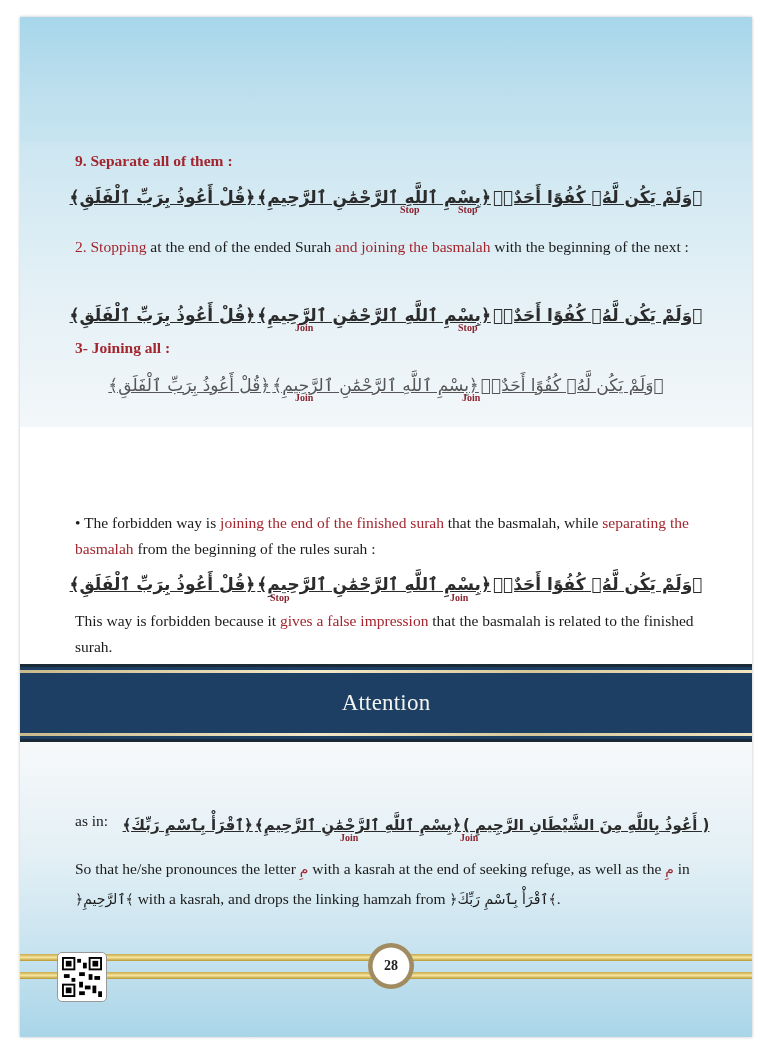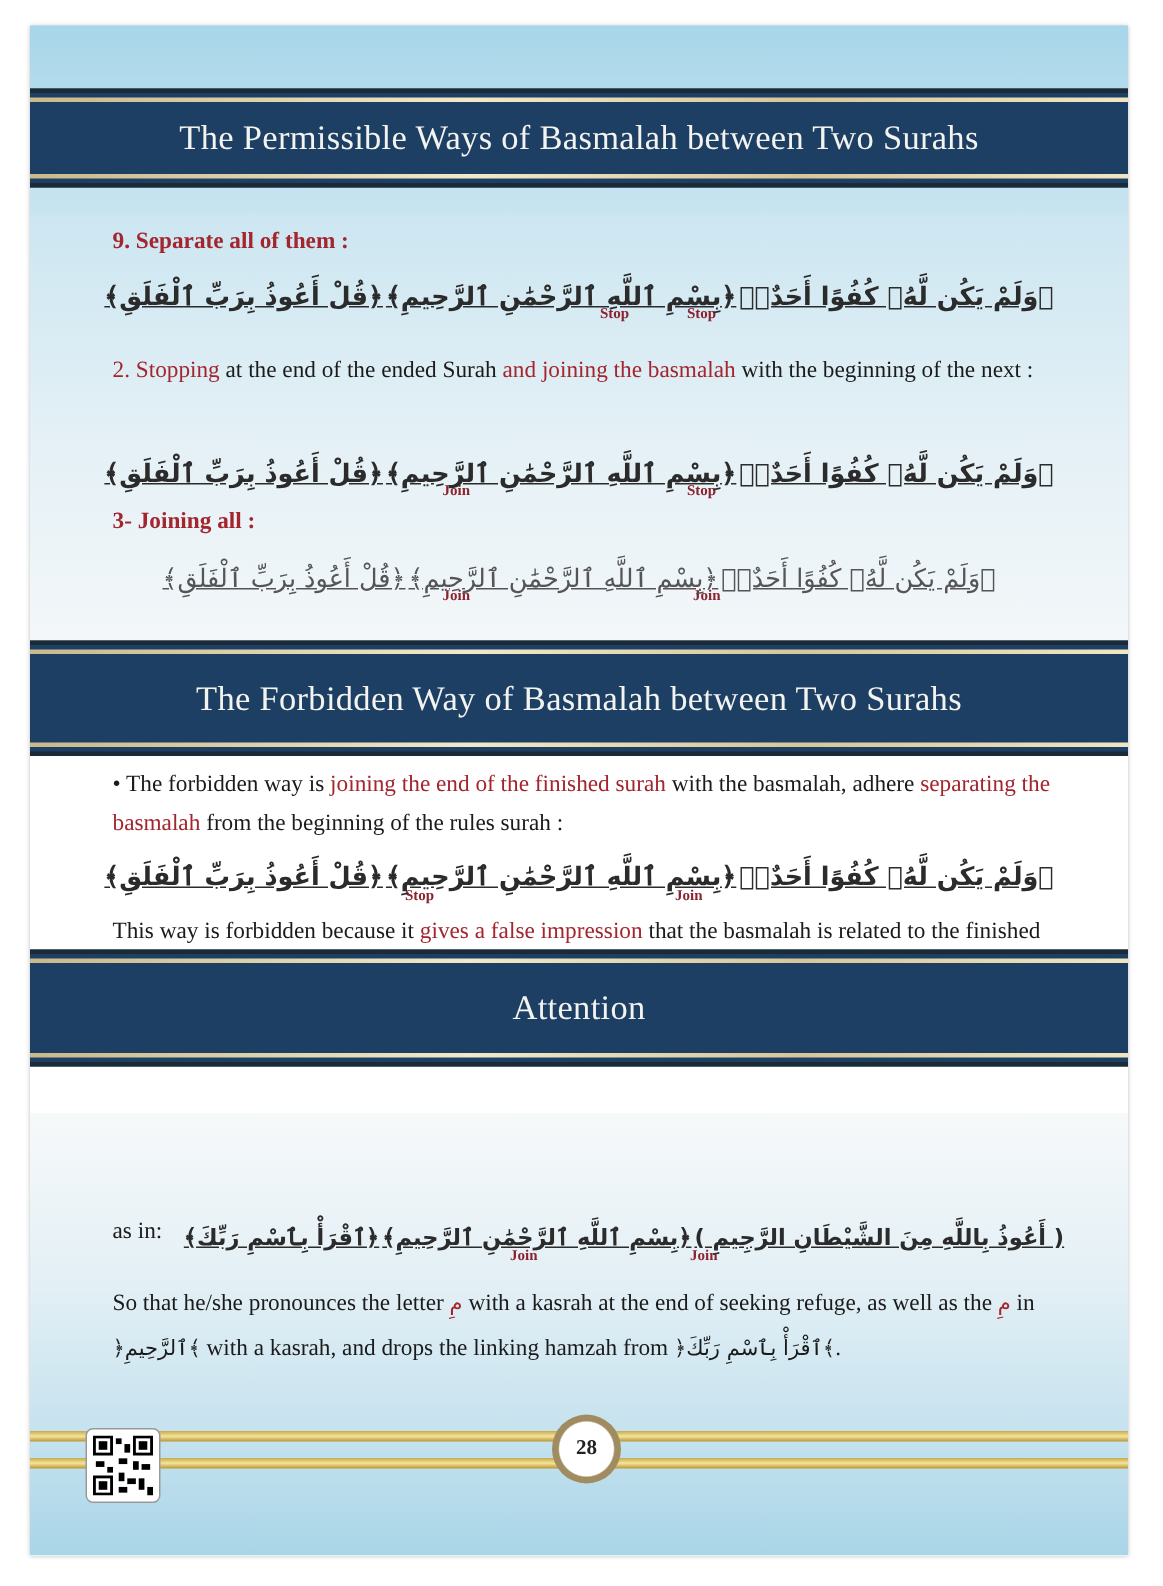--- a/index.html
+++ b/index.html
@@ -61,23 +61,20 @@
     border: 1px solid #999; border-radius: 5px; box-sizing: border-box; padding: 4px;
   }
   .qr svg { width: 100%; height: 100%; }
   .inline-ar { font-family: "DejaVu Sans", sans-serif; font-size: 14px; }
 </style>
 </head>
 <body>
 
 <div class="page">
 
-  <div class="band" style="top:42px;height:66px;">
-    <span class="band-title">The Permissible Ways of Basmalah between Two Surahs</span>
-  </div>
 
   <div class="sec sec1">
     <div class="heading" style="top:10px;">9. Separate all of them :</div>
     <span class="marker" style="left:380px;top:34px;">Stop</span>
     <span class="marker" style="left:438px;top:34px;">Stop</span>
     <div class="ayah" style="top:45px;">
       <span class="seg">﴿وَلَمْ يَكُن لَّهُۥ كُفُوًا أَحَدٌۢ﴾</span><span class="seg">﴿بِسْمِ ٱللَّهِ ٱلرَّحْمَٰنِ ٱلرَّحِيمِ﴾</span><span class="seg">﴿قُلْ أَعُوذُ بِرَبِّ ٱلْفَلَقِ﴾</span>
     </div>
 
     <div class="txt" style="top:92px;">
@@ -94,46 +91,43 @@
     </div>
 
     <div class="heading" style="top:197px;">3- Joining all :</div>
     <span class="marker" style="left:275px;top:222px;">Join</span>
     <span class="marker" style="left:442px;top:222px;">Join</span>
     <div class="ayah faded" style="top:233px;">
       <span class="seg">﴿وَلَمْ يَكُن لَّهُۥ كُفُوًا أَحَدٌۢ﴾</span><span class="seg">﴿بِسْمِ ٱللَّهِ ٱلرَّحْمَٰنِ ٱلرَّحِيمِ﴾</span><span class="seg">﴿قُلْ أَعُوذُ بِرَبِّ ٱلْفَلَقِ﴾</span>
     </div>
   </div>
 
-  <div class="band" style="top:410px;height:77px;">
-    <span class="band-title">The Forbidden Way of Basmalah between Two Surahs</span>
-  </div>
 
   <div class="sec sec2">
     <div class="txt" style="top:6px;">
       <span>•</span>
       <span>The forbidden way is</span>
       <span class="red">joining the end of the finished surah</span>
-      <span>with the basmalah, adhere</span>
+      <span>that the basmalah, while</span>
       <span class="red">separating the basmalah</span>
       <span>from the beginning of the rules surah :</span>
     </div>
     <span class="marker" style="left:250px;top:60px;">Stop</span>
     <span class="marker" style="left:430px;top:60px;">Join</span>
     <div class="ayah" style="top:70px;">
       <span class="seg">﴿وَلَمْ يَكُن لَّهُۥ كُفُوًا أَحَدٌۢ﴾</span><span class="seg">﴿بِسْمِ ٱللَّهِ ٱلرَّحْمَٰنِ ٱلرَّحِيمِ﴾</span><span class="seg">﴿قُلْ أَعُوذُ بِرَبِّ ٱلْفَلَقِ﴾</span>
     </div>
     <div class="txt" style="top:104px;">
       <span>This way is forbidden because it</span>
       <span class="red">gives a false impression</span>
       <span>that the basmalah is related to the finished surah.</span>
     </div>
   </div>
 
-  <div class="band" style="top:616px;height:78px;">
+  <div class="band" style="top:647px;height:78px;">
     <span class="band-title">Attention</span>
   </div>
 
   <div class="sec sec3">
     <div class="txt" style="top:66px;width:60px;">as in:</div>
     <span class="marker" style="left:320px;top:62px;">Join</span>
     <span class="marker" style="left:440px;top:62px;">Join</span>
     <div class="ayah" style="top:74px;left:60px;width:672px;font-size:15px;">
       <span class="seg">( أَعُوذُ بِاللَّهِ مِنَ الشَّيْطَانِ الرَّجِيمِ )</span><span class="seg red" style="color:#2b2b2b">﴿بِسْمِ ٱللَّهِ ٱلرَّحْمَٰنِ ٱلرَّحِيمِ﴾</span><span class="seg">﴿ٱقْرَأْ بِٱسْمِ رَبِّكَ﴾</span>
     </div>

